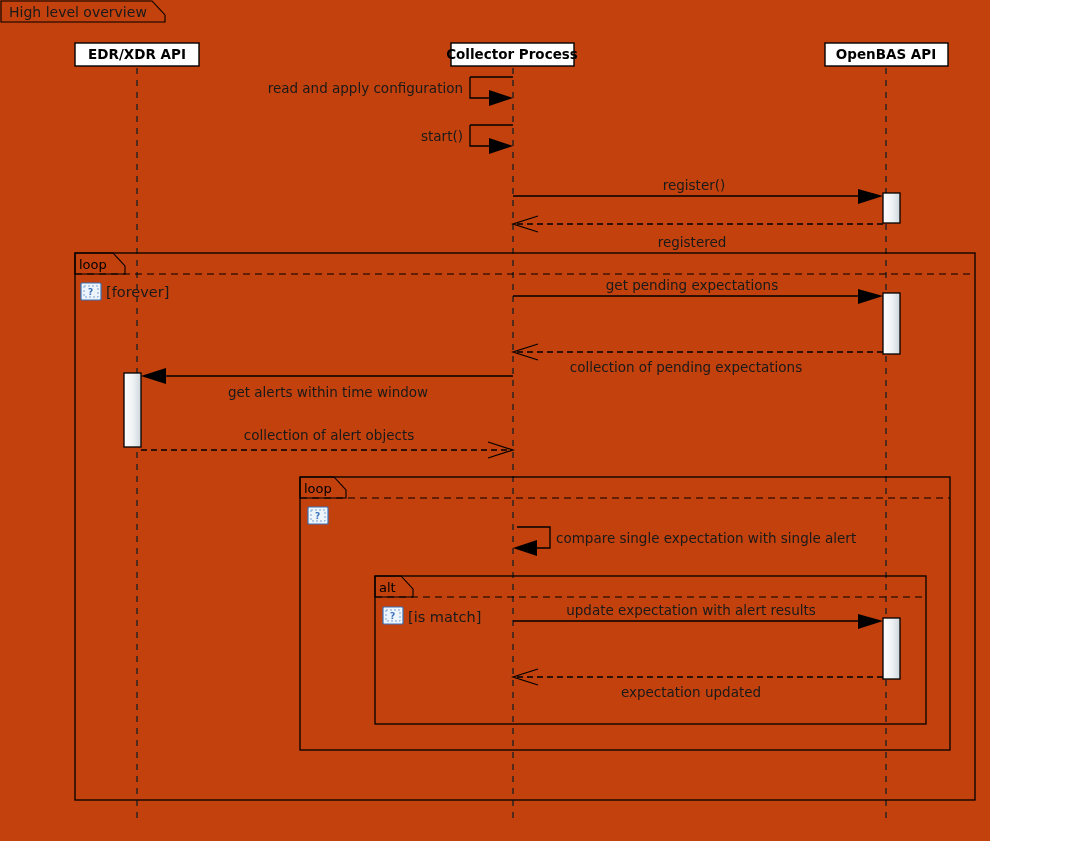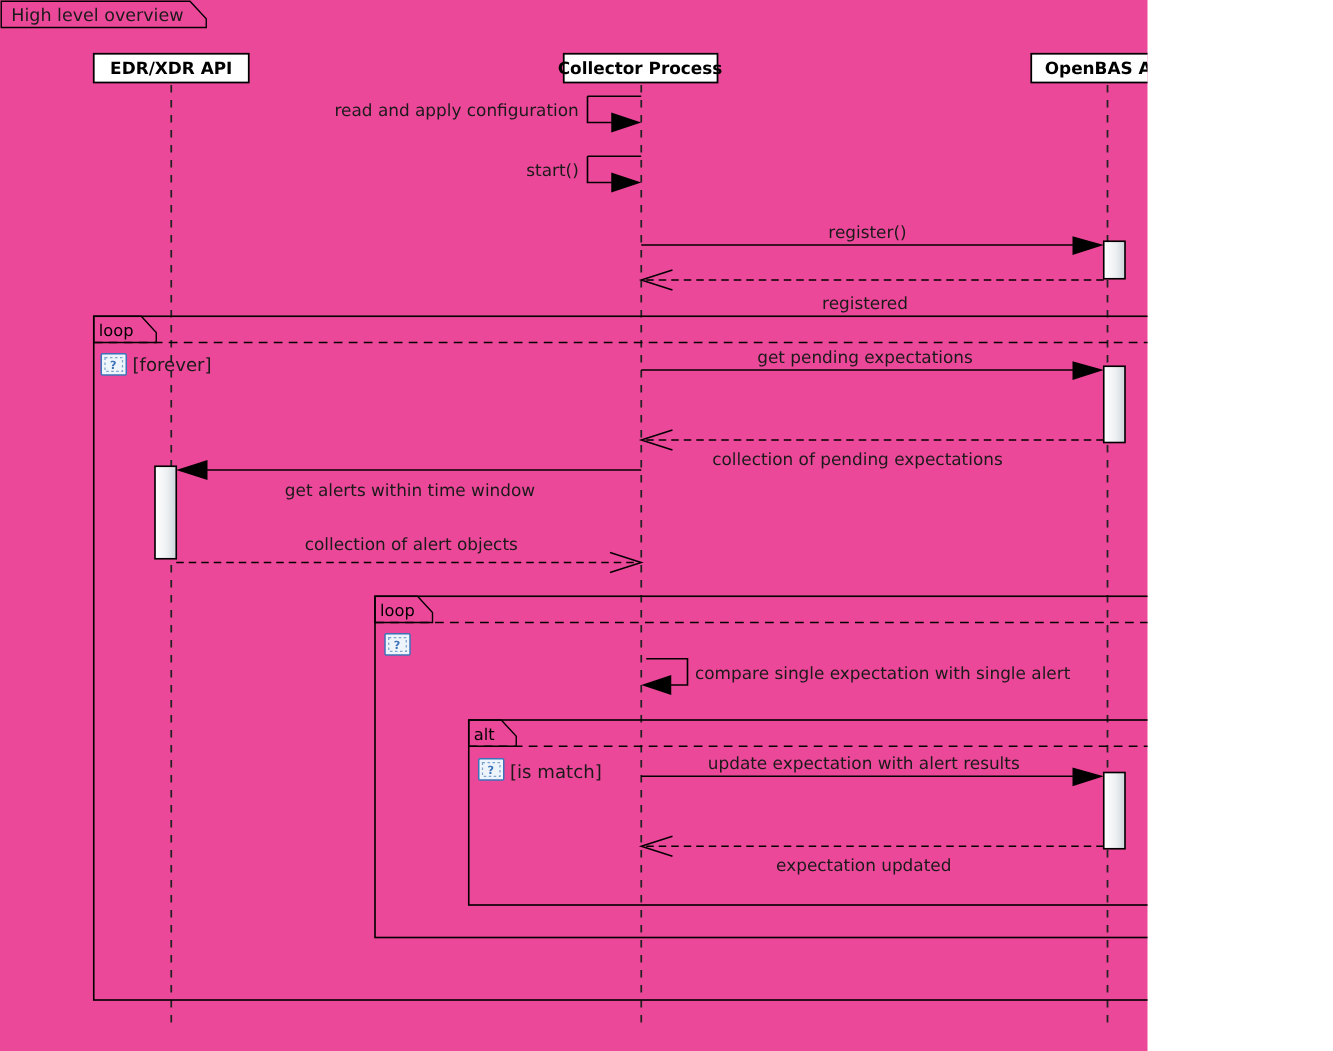--- a/index.html
+++ b/index.html
@@ -6,25 +6,24 @@
     margin: 0;
     padding: 0;
     background: #ffffff;
   }
   body {
     font-family: "DejaVu Sans", "Liberation Sans", sans-serif;
     -webkit-font-smoothing: antialiased;
   }
   #canvas {
     position: relative;
-    width: 878px;
+    width: 990px;
     height: 841px;
-    background: #ec4899;
+    background: #c2410c;
     overflow: hidden;
-    padding-left: 40px;
   }
   svg#diagram {
     position: absolute;
     left: 0;
     top: 0;
     width: 1066px;
     height: 841px;
   }
   .lbl {
     font-family: "DejaVu Sans", "Liberation Sans", sans-serif;

